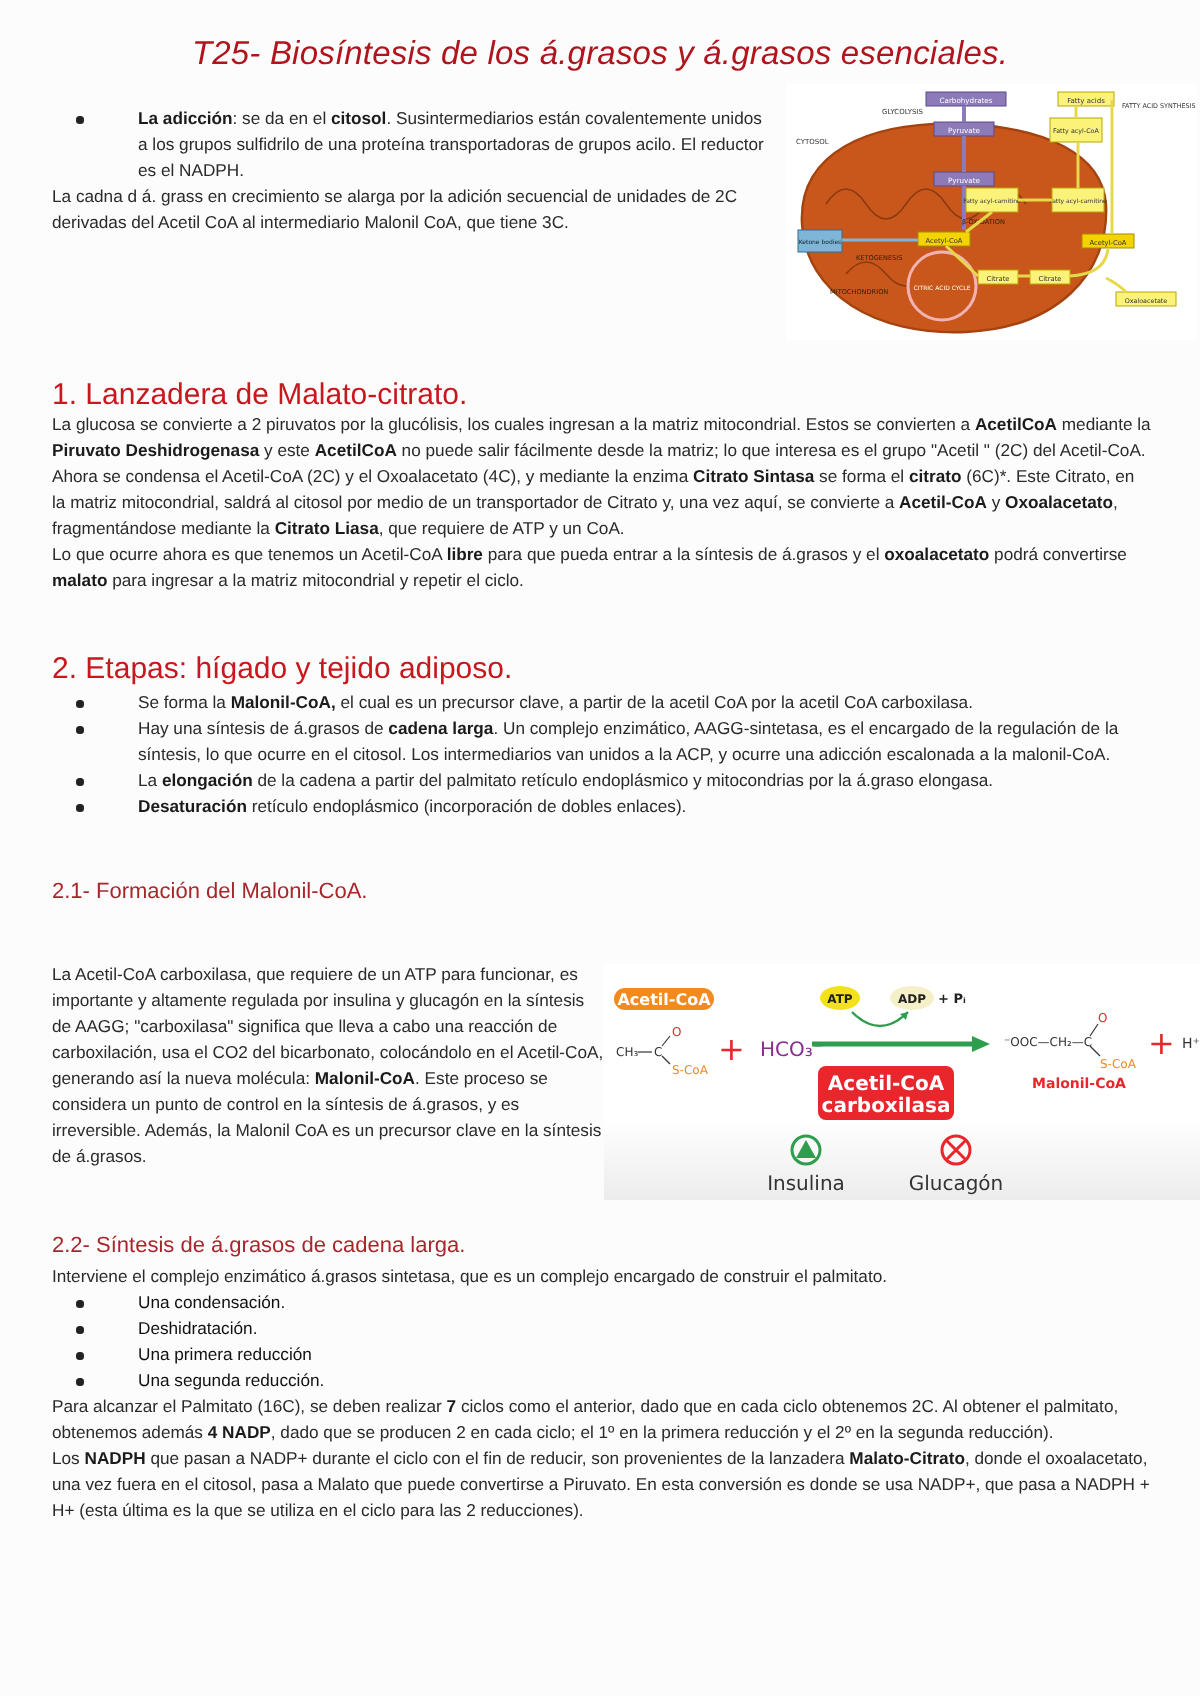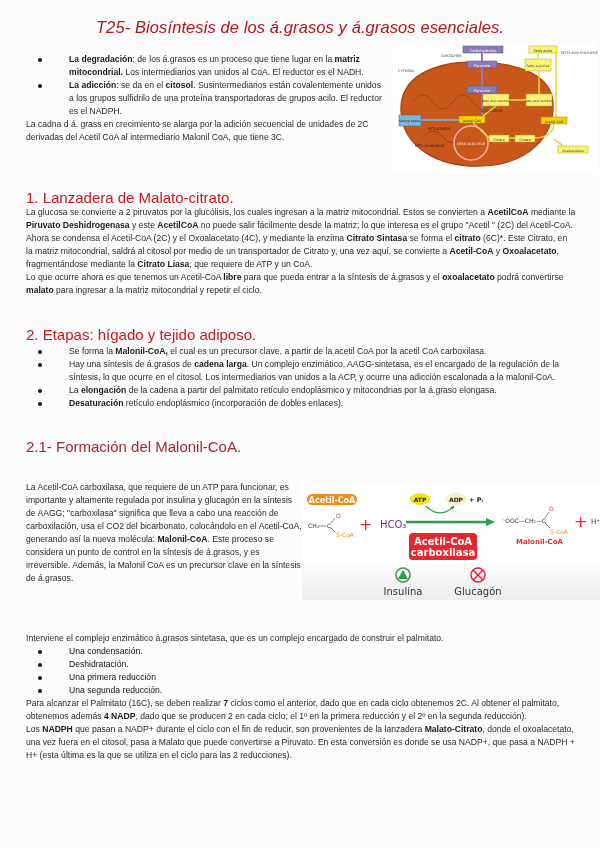--- a/index.html
+++ b/index.html
@@ -21,39 +21,36 @@
   ul.bul { margin: 0; padding: 0; list-style: none; }
   ul.bul li { position: relative; padding-left: 43px; }
   ul.bul li::before {
     content: ""; position: absolute; left: 12px; top: 5px;
     width: 3.5px; height: 3.5px; border-radius: 50%; background: #222;
   }
   h2.sec {
     margin: 0; font-weight: normal; color: #c8171e; font-size: 15px; line-height: 15px;
   }
   h3.sub {
-    margin: 0; font-weight: normal; color: #a8262b; font-size: 15px; line-height: 13px;
+    margin: 0; font-weight: normal; color: #a8262b; font-size: 11px; line-height: 13px;
   }
   
   .fig1 { position: absolute; left: 393px; top: 42px; width: 205px; height: 128px; background:#fff; }
   .fig2 { position: absolute; left: 302px; top: 482px; width: 298px; height: 118px; background:#fff; }
   .lbl { font-family: "DejaVu Sans", sans-serif; }
 </style>
 </head>
 <body>
 
 <div class="page">
 
   <div class="title">T25- Biosíntesis de los á.grasos y á.grasos esenciales.</div>
 
   <div class="block txt" style="left:26px; top:53px; width:362px;">
     <ul class="bul">
-      <li>
-        <b>La degradación</b><span>: de los á.grasos es un proceso que tiene lugar en la </span><b>matriz mitocondrial.</b><span> Los intermediarios van unidos al CoA. El reductor es el NADH.</span>
-      </li>
       <li>
         <b>La adicción</b><span>: se da en el </span><b>citosol</b><span>. Susintermediarios están covalentemente unidos a los grupos sulfidrilo de una proteína transportadoras de grupos acilo. El reductor es el NADPH.</span>
       </li>
     </ul>
     <div>La cadna d á. grass en crecimiento se alarga por la adición secuencial de unidades de 2C derivadas del Acetil CoA al intermediario Malonil CoA, que tiene 3C.</div>
   </div>
 
   <div class="fig1">
     <svg width="205" height="128" viewBox="0 0 205 128">
       <path d="M8,70 C6,35 40,18 90,20 C130,22 158,35 160,60 C162,95 135,122 90,124 C45,126 10,105 8,70 Z" fill="#c9571c" stroke="#a4430f" stroke-width="1.2"></path>
@@ -182,20 +179,21 @@
       <circle cx="101" cy="93" r="7" fill="none" stroke="#2e9e4e" stroke-width="1.5"></circle>
       <polygon points="101,88 106,97 96,97" fill="#2e9e4e"></polygon>
       <text x="101" y="113" font-size="10" text-anchor="middle" fill="#333" class="lbl">Insulina</text>
       <circle cx="176" cy="93" r="7" fill="none" stroke="#e8262b" stroke-width="1.5"></circle>
       <line x1="171" y1="88" x2="181" y2="98" stroke="#e8262b" stroke-width="1.5"></line>
       <line x1="181" y1="88" x2="171" y2="98" stroke="#e8262b" stroke-width="1.5"></line>
       <text x="176" y="113" font-size="10" text-anchor="middle" fill="#333" class="lbl">Glucagón</text>
     </svg>
   </div>
 
+  <h3 class="sub block" style="left:26px; top:617px;">2.2- Síntesis de á.grasos de cadena larga.</h3>
   <div class="block txt" style="left:26px; top:632px; width:555px;">
     <div>Interviene el complejo enzimático á.grasos sintetasa, que es un complejo encargado de construir el palmitato.</div>
     <ul class="bul" style="color:#111;">
       <li>Una condensación.</li>
       <li>Deshidratación.</li>
       <li>Una primera reducción</li>
       <li>Una segunda reducción.</li>
     </ul>
     <div>
       <span>Para alcanzar el Palmitato (16C), se deben realizar </span><b>7</b><span> ciclos como el anterior, dado que en cada ciclo obtenemos 2C. Al obtener el palmitato, obtenemos además </span><b>4 NADP</b><span>, dado que se producen 2 en cada ciclo; el 1º en la primera reducción y el 2º en la segunda reducción).</span>

